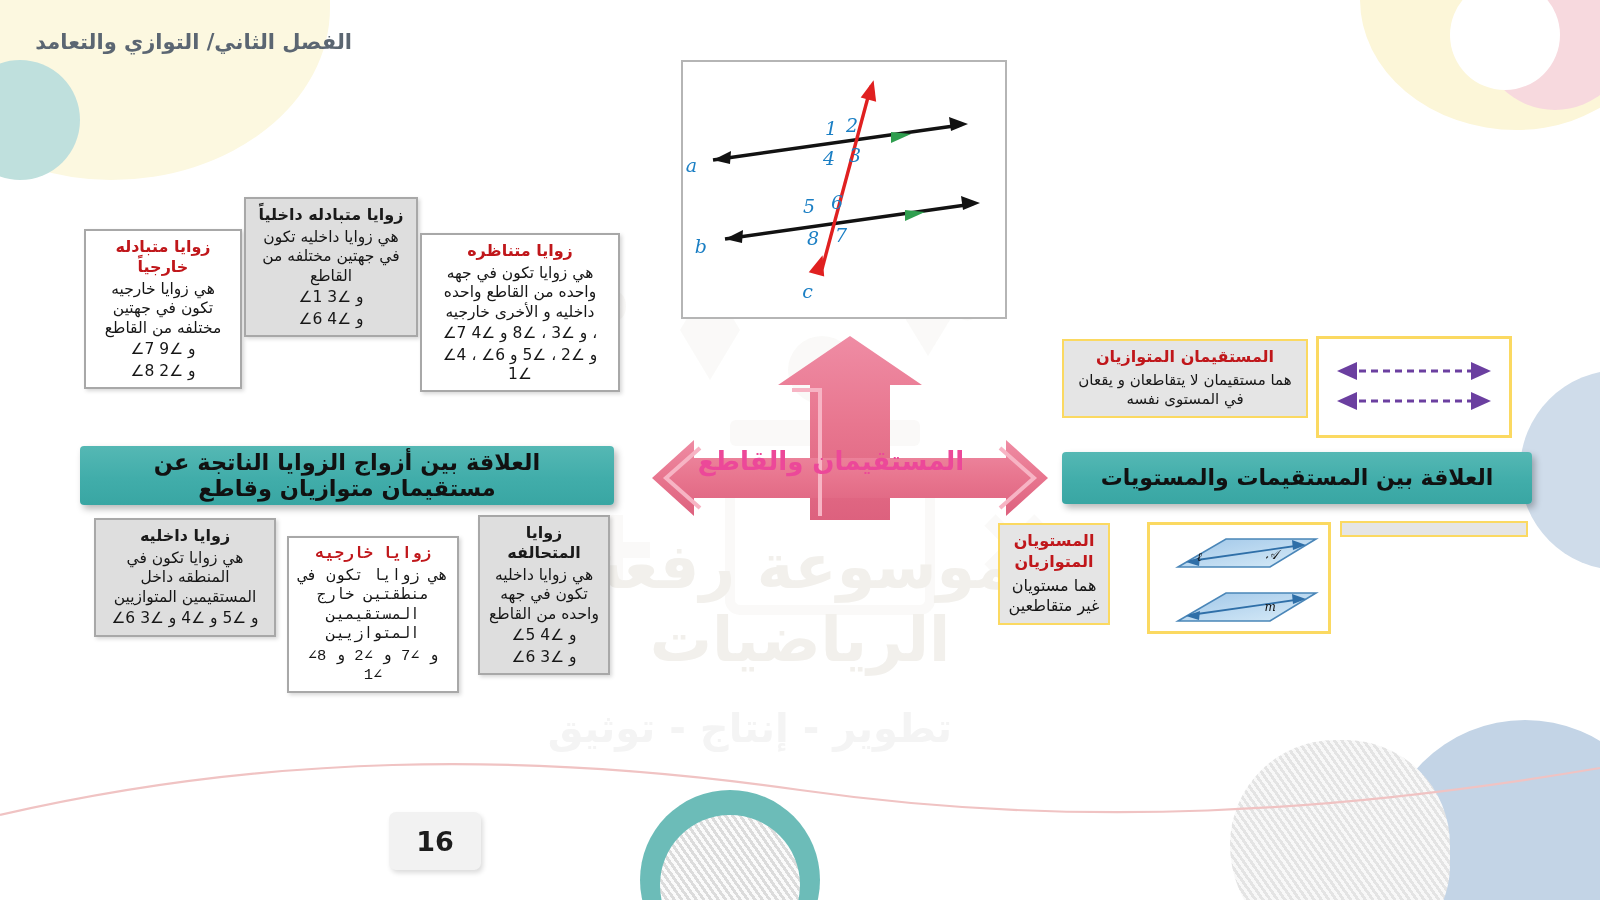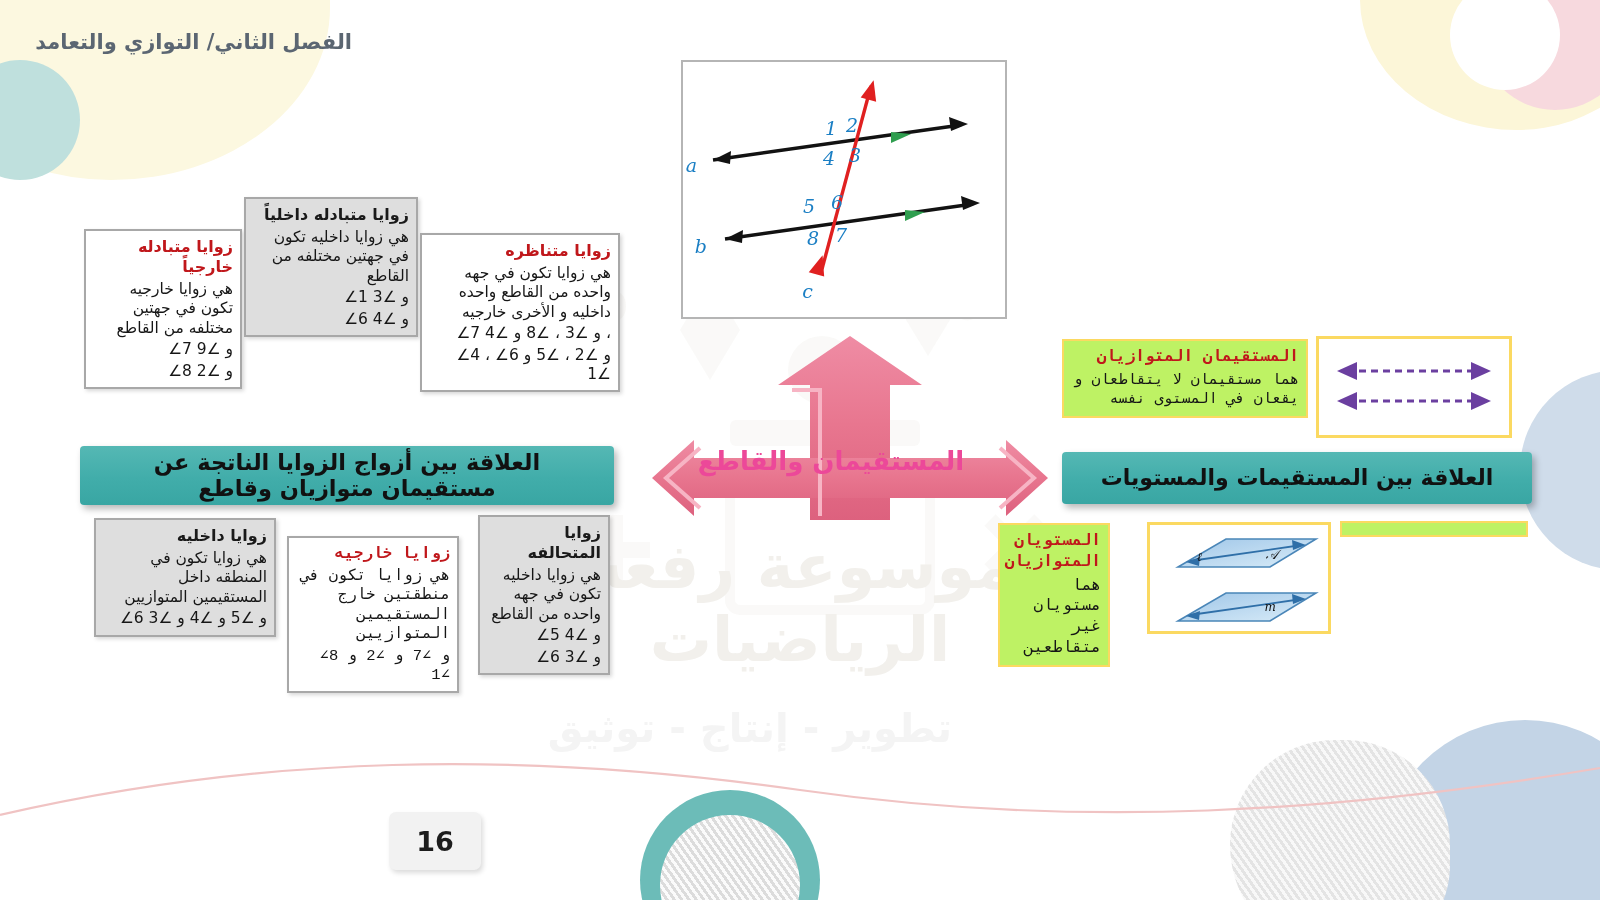--- a/index.html
+++ b/index.html
@@ -131,41 +131,41 @@
     left: 681px; top: 60px;
     width: 326px; height: 259px;
     background: #ffffff;
     border: 2px solid #b5b5b5;
   }
 
   
   .card {
     position: absolute; z-index: 6;
     direction: rtl;
-    text-align: right;
+    text-align: center;
     border: 2px solid #a8a8a8;
     padding: 6px 7px;
     line-height: 1.25;
     font-size: 15.5px;
     color: #161616;
     box-shadow: 2px 2px 4px rgba(0,0,0,0.16);
   }
   .card .card-title {
     font-weight: bold;
     color: #c0171b;
     font-size: 16px;
     margin-bottom: 3px;
     display: block;
   }
   .card .card-title.dark { color: #1a1a1a; }
   .card .card-body { display: block; }
   .card .card-angles { display: block; margin-top: 2px; direction: ltr; }
   .card.white { background: #ffffff; }
   .card.grey  { background: #dedede; }
-  .card.yellow { background: #bef264; border: 2px solid #fbd961; box-shadow: none; font-family: Liberation Mono, monospace; }
+  .card.yellow { background: #e5e5e5; border: 2px solid #fbd961; box-shadow: none; }
 
   #card-alt-ext { left: 84px;  top: 229px; width: 158px; }
   #card-alt-int { left: 244px; top: 197px; width: 174px; }
   #card-corresp { left: 420px; top: 233px; width: 200px; }
 
   #card-interior { left: 94px;  top: 518px; width: 182px; }
   #card-exterior { left: 287px; top: 536px; width: 172px; font-family: Liberation Mono, monospace; }
   #card-coint    { left: 478px; top: 515px; width: 132px; }
 
   

